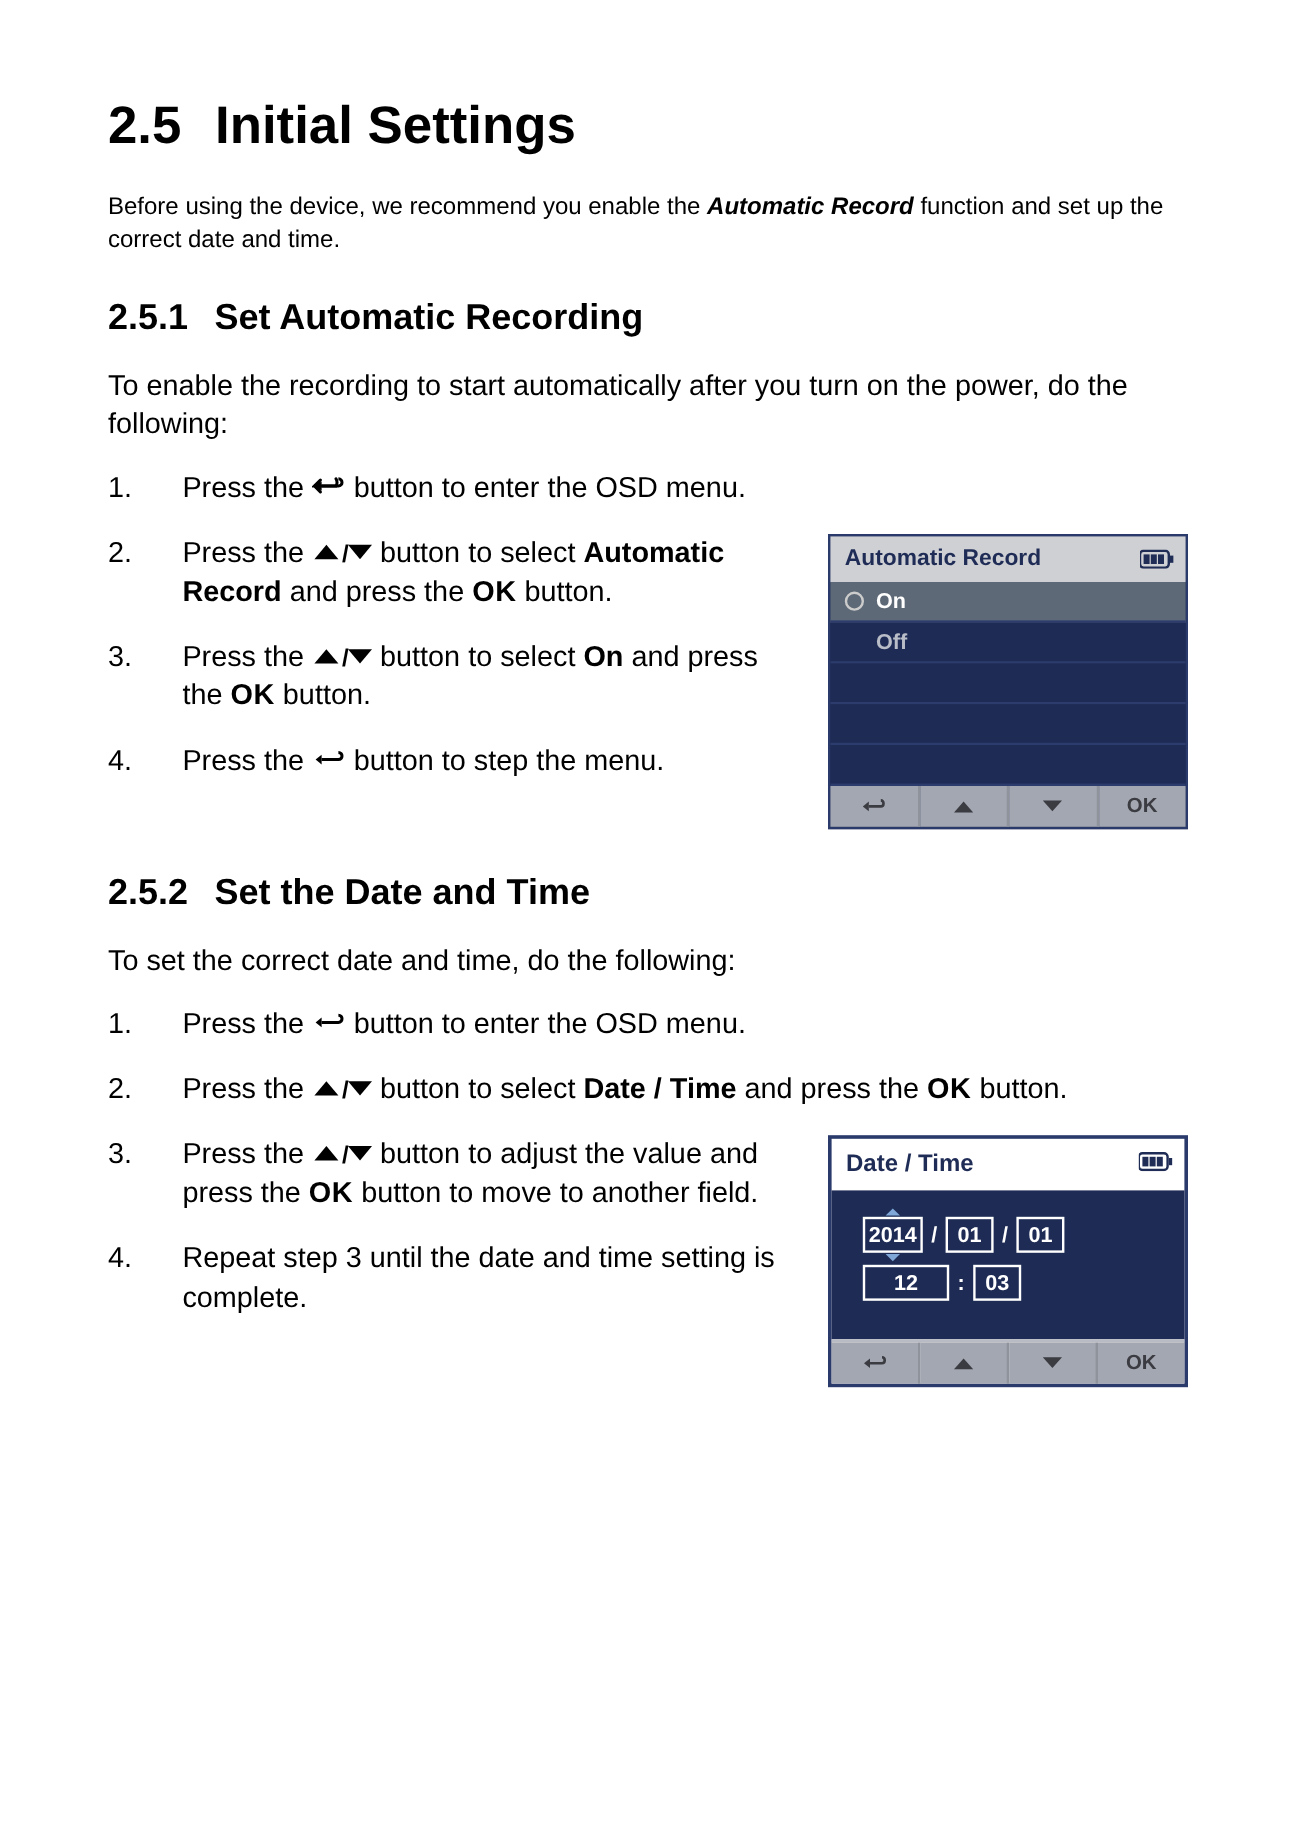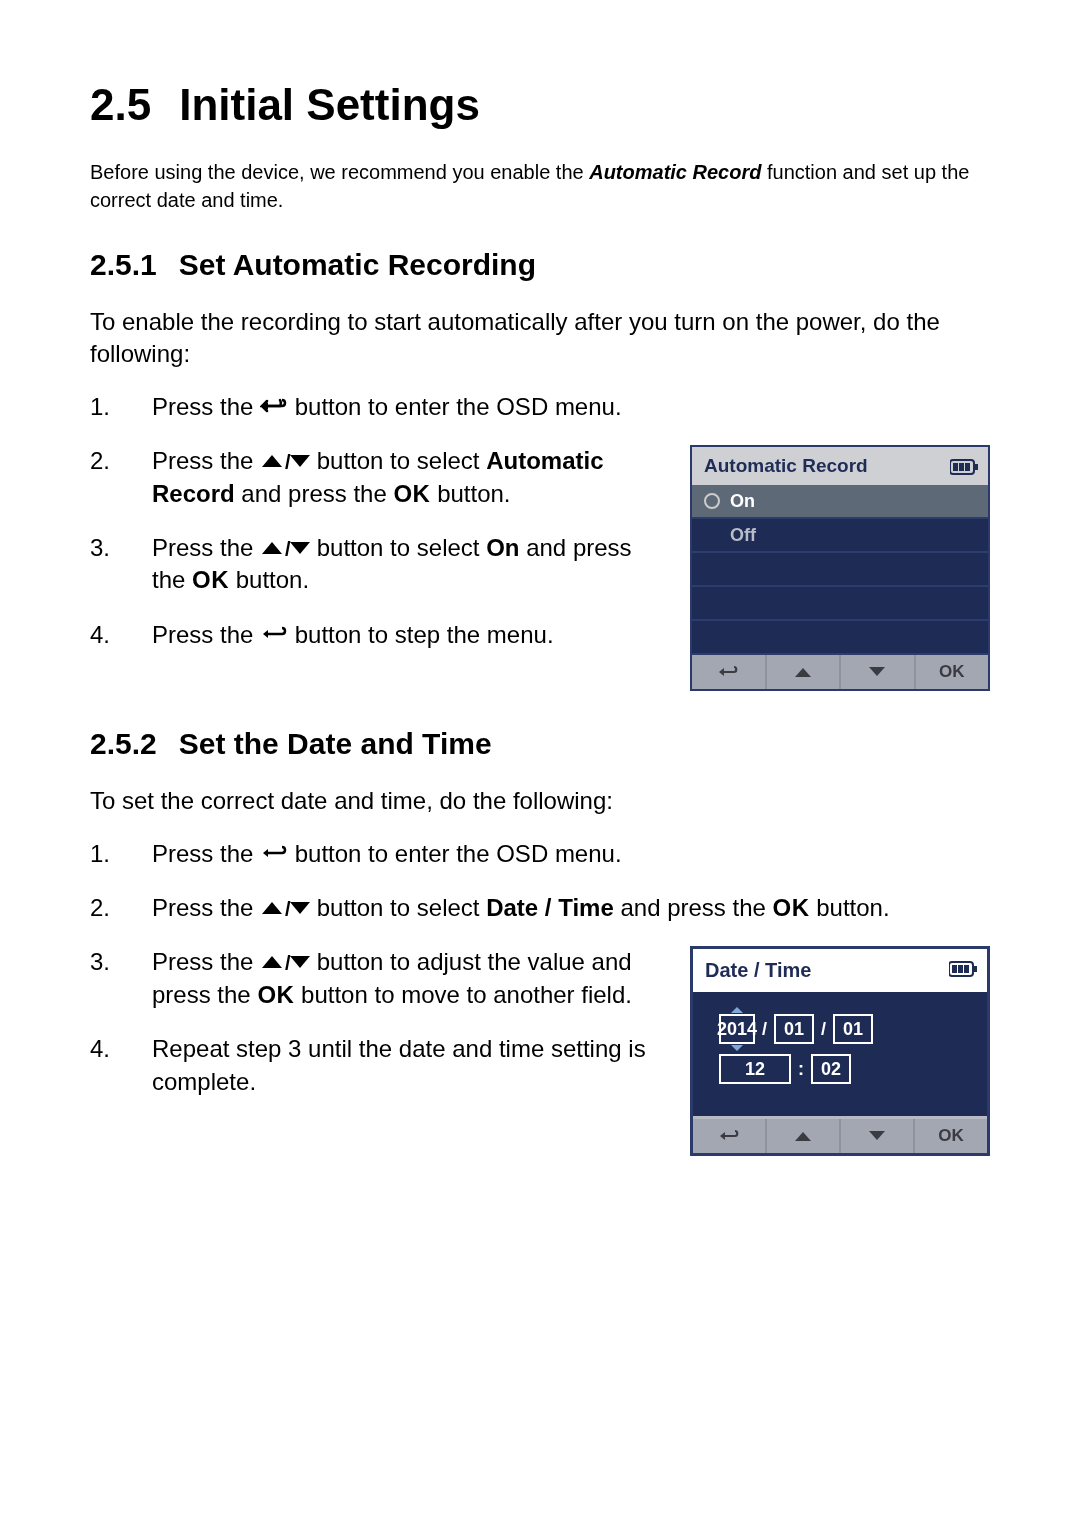--- a/index.html
+++ b/index.html
@@ -44,21 +44,21 @@
   .osd1 .footer .fb:last-child { border-right: none; }
   .osd1 .footer .fb span { color: #3b3b42; font-weight: 700; font-size: 17px; }
 
   
   .osd2 { width: 300px; flex-shrink: 0; border: 3px solid #2a3a6a; background: #fff; }
   .osd2 .titlebar2 { display: flex; justify-content: space-between; align-items: center; padding: 10px 10px 10px 12px; }
   .osd2 .titlebar2 .t2 { color: #1f2c56; font-weight: 700; font-size: 20px; }
   .osd2 .body2 { background: #1e2c55; padding: 22px 16px 22px 26px; }
   .osd2 .dtrow { display: flex; align-items: center; gap: 7px; margin-bottom: 10px; }
   .osd2 .box { border: 2px solid #fff; color: #fff; font-weight: 700; font-size: 18px; width: 40px; height: 30px; display: flex; align-items: center; justify-content: center; }
-  .osd2 .box.year { width: 36px; position: relative; }
+  .osd2 .box.year { width: 50px; position: relative; }
   .osd2 .sep { color: #fff; font-weight: 700; font-size: 18px; }
   .osd2 .arrow-stack { position: absolute; left: 50%; transform: translateX(-50%); }
   .osd2 .arr-up { top: -11px; }
   .osd2 .arr-dn { bottom: -11px; }
   .osd2 .footer2 { display: flex; border-top: 3px solid #b8bbc3; }
   .osd2 .footer2 .fb2 { flex: 1; border-right: 2px solid #8e939c; background: #a3a7b1; display: flex; align-items: center; justify-content: center; height: 34px; }
   .osd2 .footer2 .fb2:last-child { border-right: none; }
   .osd2 .footer2 .fb2 span { color: #3b3b42; font-weight: 700; font-size: 17px; }
 </style>
 </head>
@@ -297,21 +297,21 @@
         <div class="box">
             <span>01</span>
           </div>
       </div>
       <div class="dtrow">
         <div class="box" style="width:72px">
             <span>12</span>
           </div>
         <span class="sep">:</span>
         <div class="box">
-            <span>02</span>
+            <span>03</span>
           </div>
       </div>
     </div>
     <div class="footer2">
       <div class="fb2">
         <svg width="22" height="14" viewBox="0 0 22 14">
             <path d="M2 7 L7 3 L7 11 Z" fill="#3b3b42"></path>
             <path d="M7 7 L17 7 C20 7 20 2 17 2" stroke="#3b3b42" stroke-width="2.2" fill="none"></path>
           </svg>
       </div>

